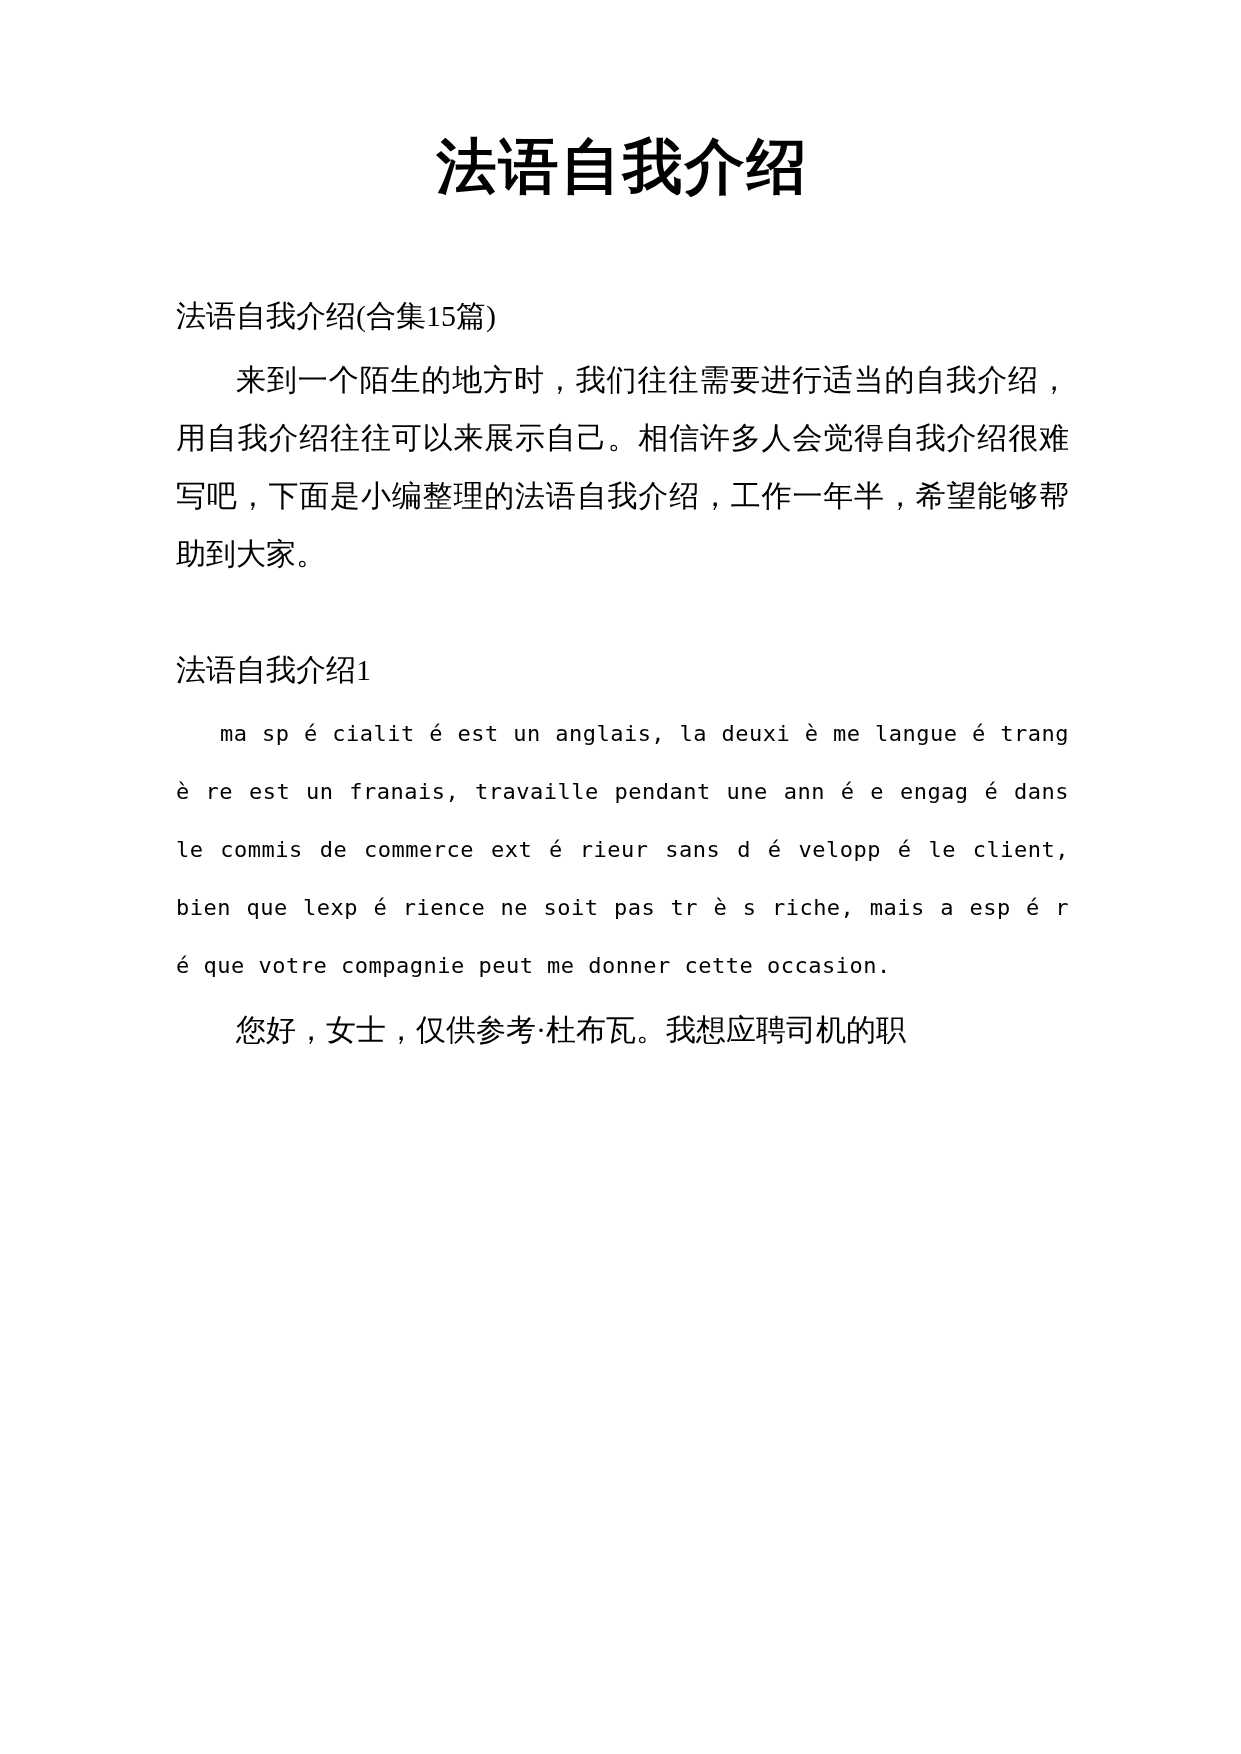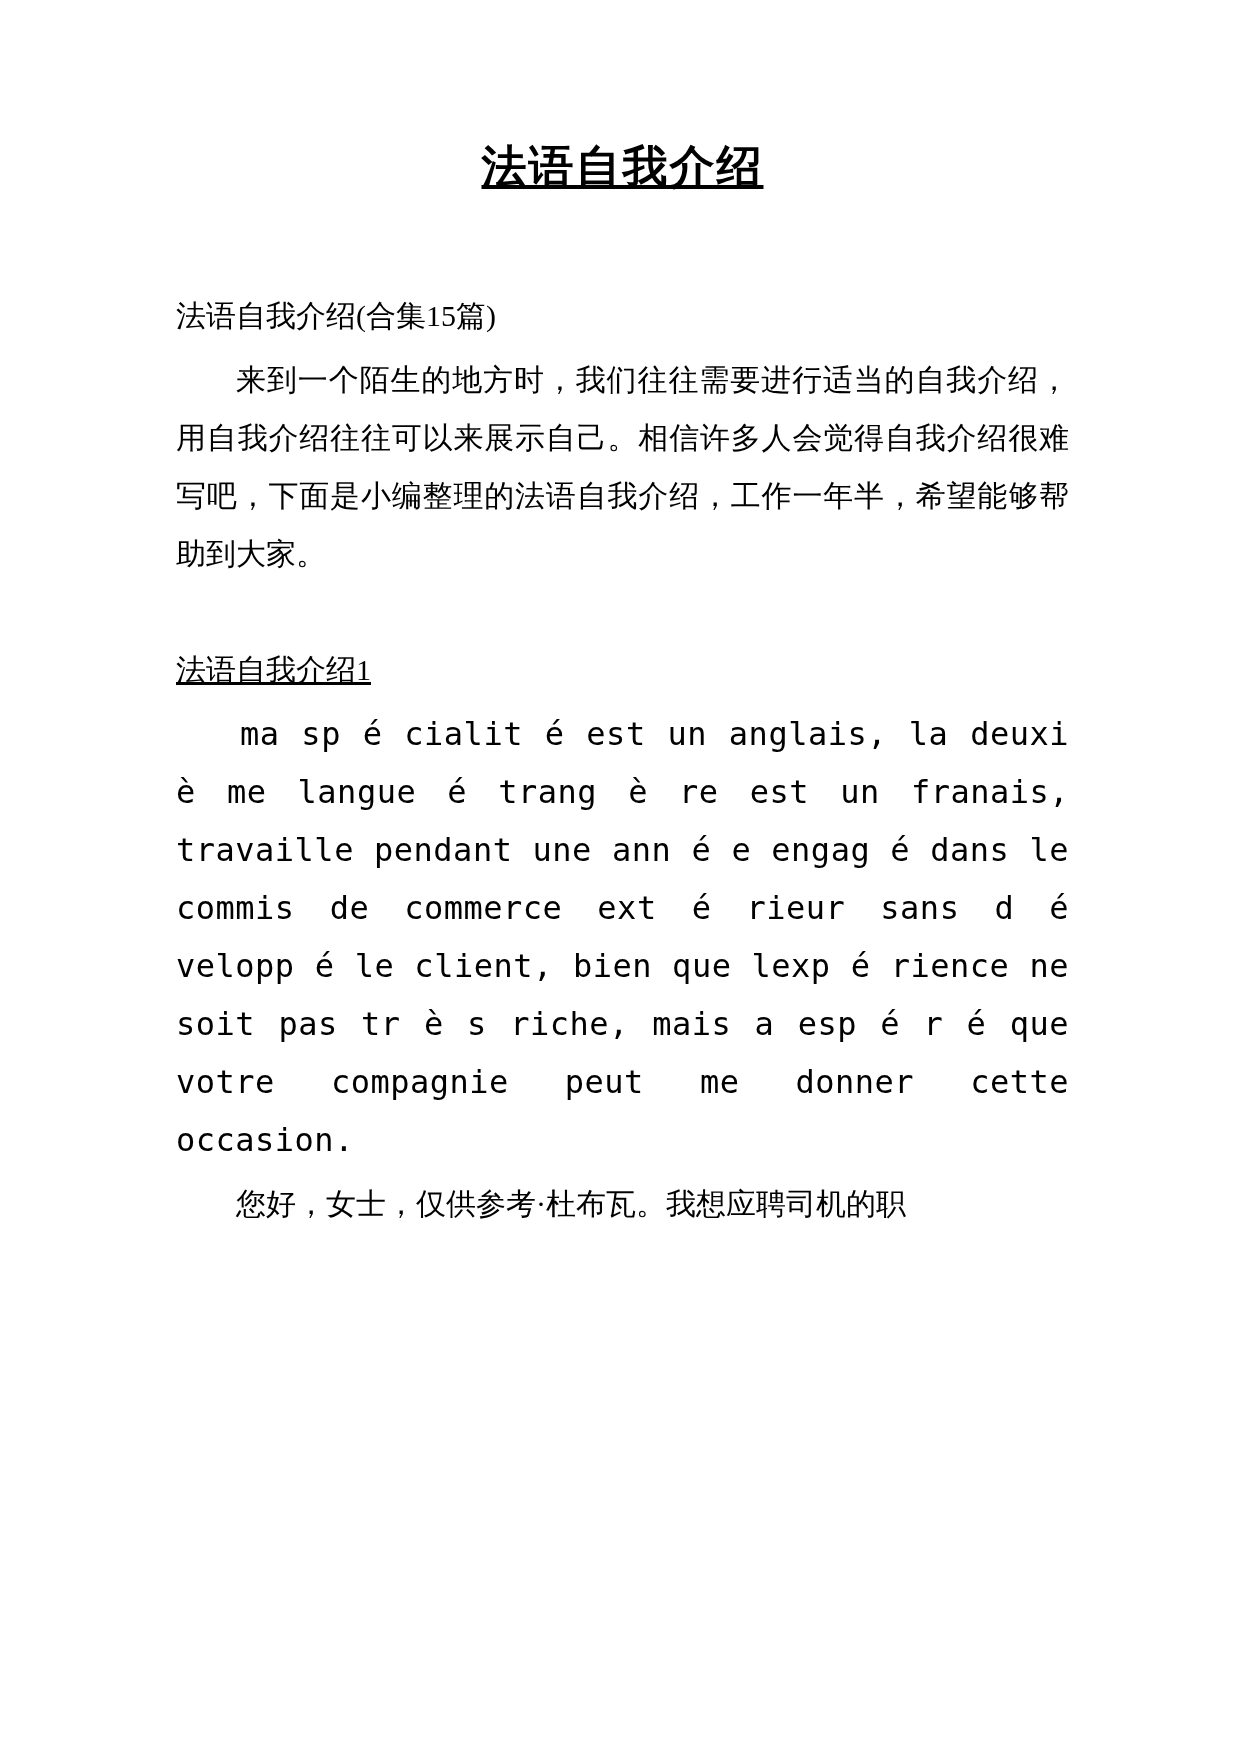--- a/index.html
+++ b/index.html
@@ -13,45 +13,43 @@
     height: 1754px;
     background: #ffffff;
     color: #000000;
     overflow: hidden;
     box-sizing: border-box;
     padding: 132px 166px 0 170px;
     font-family: "Liberation Serif", "DejaVu Serif", serif;
   }
   .doc-title {
     margin: 0 0 85px 0;
-    font-size: 45px;
+    font-size: 60px;
     line-height: 70px;
     font-weight: bold;
     text-align: center;
     letter-spacing: 2px;
-    text-decoration: underline;
   }
   .line, .para {
     margin: 6px;
     font-size: 30px;
     line-height: 58px;
     text-align: justify;
     text-justify: inter-ideograph;
     word-break: break-word;
   }
   .para {
     text-indent: 2em;
   }
   .gap {
     margin-top: 58px;
-    text-decoration: underline;
   }
   .latin {
     font-family: "DejaVu Sans Mono", "Liberation Mono", monospace;
-    font-size: 32px;
+    font-size: 22px;
     letter-spacing: 0.5px;
   }
 </style>
 </head>
 <body>
 
 <main class="page">
   <h1 class="doc-title">法语自我介绍</h1>
 
   <p class="line">法语自我介绍(合集15篇)</p>

